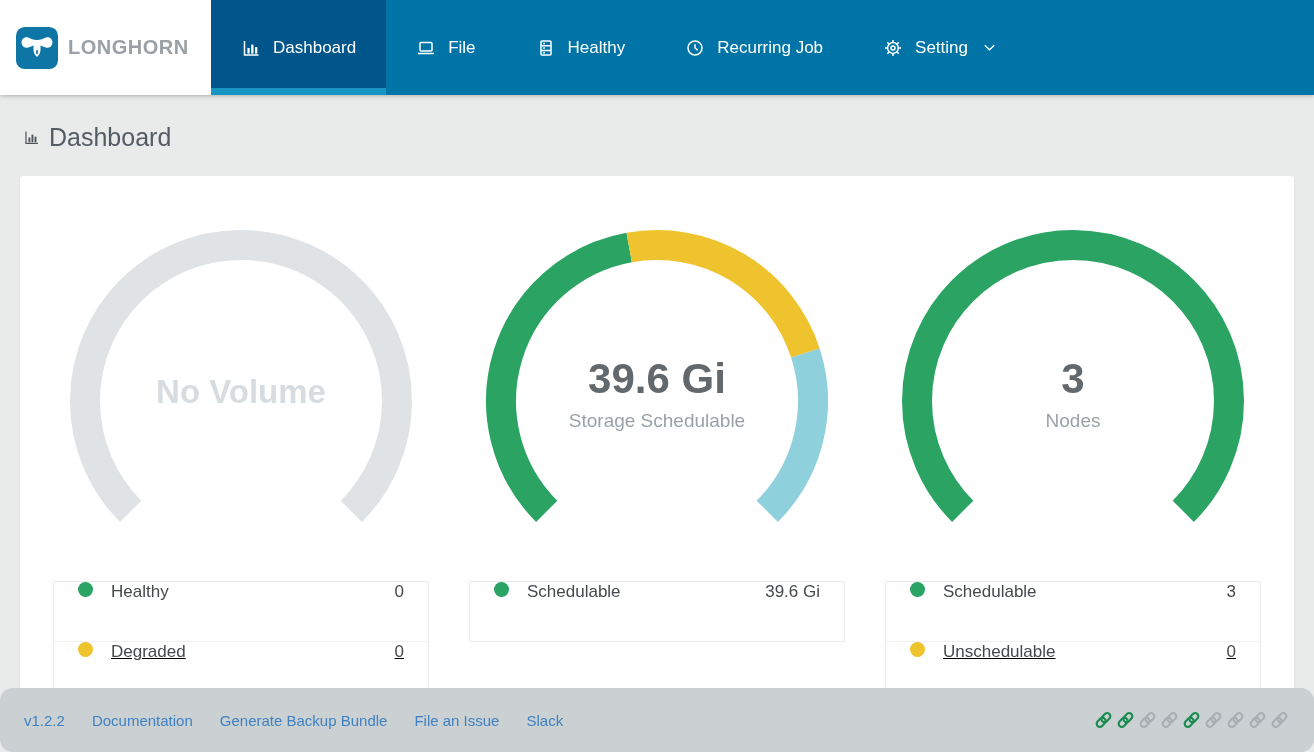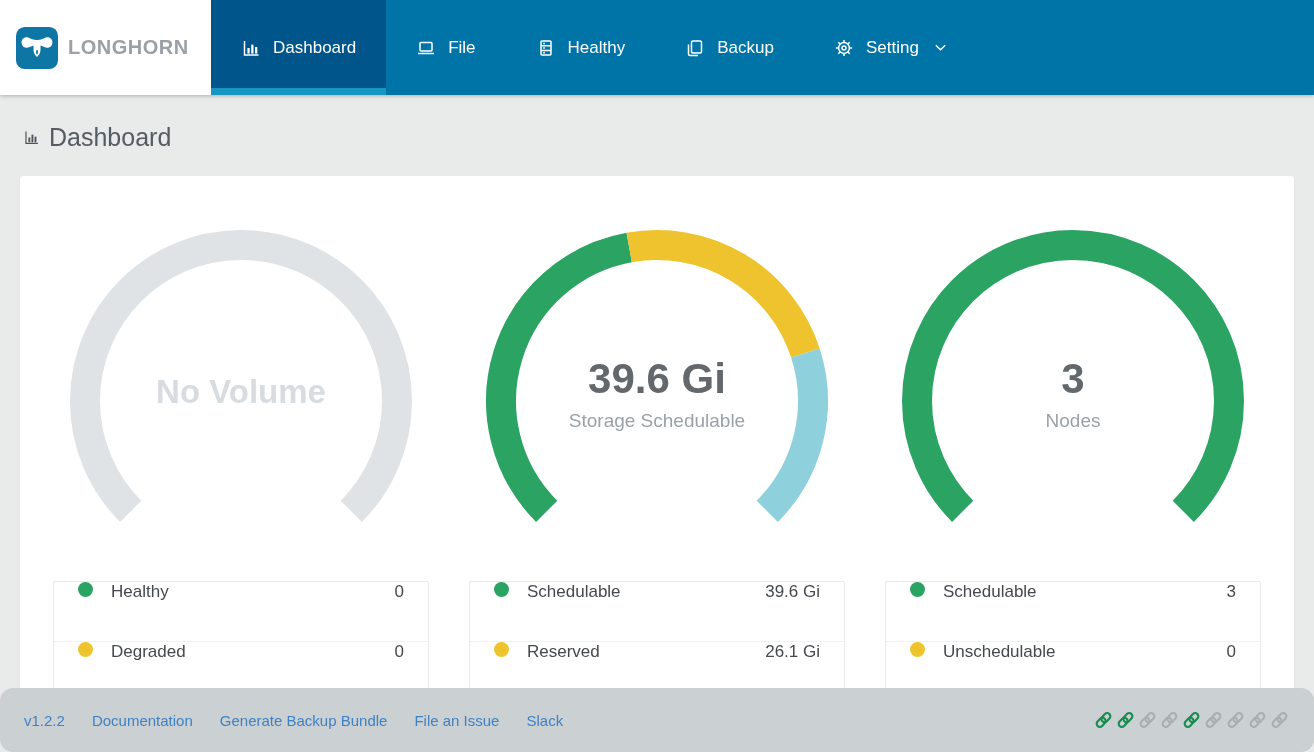--- a/index.html
+++ b/index.html
@@ -28,21 +28,21 @@
   .gauge-col { display:flex; flex-direction:column; align-items:center; }
   .gauge { position:relative; width:360px; height:330px; }
   .gauge svg { position:absolute; inset:0; }
   .gauge-center { position:absolute; inset:0; display:flex; flex-direction:column; align-items:center; justify-content:center; pointer-events:none; }
   .gauge-value { font-size:42px; font-weight:bold; color:#63686c; line-height:56px; }
   .gauge-sub { font-size:19px; color:#9aa2a8; margin-top:3px; }
   .gauge-empty { font-size:33px; font-weight:bold; color:#d7dce1; margin-top:2px; }
 
   .legend { width:100%; max-width:376px; border:1px solid #e7eaec; border-radius:2px; margin-top:25px; background:#fff; }
   .legend-row { display:flex; align-items:flex-start; height:59px; padding:0 24px; }
-  .legend-row + .legend-row { border-top:1px solid #eef0f1; }
+  .legend-row + .legend-row { border-top:1px solid #eef0f1;text-decoration:underline; }
   .dot { width:15px; height:15px; border-radius:50%; flex:0 0 auto; }
   .legend-label { margin-left:18px; font-size:17px; color:#45494d; }
   .legend-value { margin-left:auto; font-size:17px; color:#45494d; }
 
   
   footer { height:64px; background:#cbd0d3; display:flex; align-items:center; padding:0 24px; position:relative; z-index:5;border-radius:13px; }
   .footer-left { display:flex; align-items:center; gap:27px; }
   .footer-left a, .version { color:#3f82c4; font-size:15px; text-decoration:none; cursor:pointer; }
   .chains { margin-left:auto; display:flex; align-items:center; gap:1px; }
   .chain { display:flex; }
@@ -87,25 +87,25 @@
             <rect x="5" y="3" width="10" height="14" rx="1"></rect>
             <path d="M5 7.7h10M5 12.4h10"></path>
             <path d="M7.2 5.4h1.7M7.2 10h1.7M7.2 14.7h1.7"></path>
           </svg>
       </span>
       <span>Healthy</span>
     </div>
     <div class="nav-item">
       <span class="nav-icon">
         <svg width="20" height="20" viewBox="0 0 20 20">
-            <rect x="6.5" y="3" width="10" height="12" rx="1.5"></rect>
-            <path d="M3.5 6.5V16a1.5 1.5 0 0 0 1.5 1.5h8"></path>
-          </svg>
-      </span>
-      <span>Backup</span>
+            <circle cx="10" cy="10" r="7"></circle>
+            <path d="M10 6.2V10l2.7 2.1"></path>
+          </svg>
+      </span>
+      <span>Recurring Job</span>
     </div>
     <div class="nav-item">
       <span class="nav-icon">
         <svg width="20" height="20" viewBox="0 0 20 20">
             <circle cx="10" cy="10" r="5.4"></circle>
             <circle cx="10" cy="10" r="2"></circle>
             <path d="M10 1.9v2.6M10 15.5v2.6M1.9 10h2.6M15.5 10h2.6M4.3 4.3l1.8 1.8M13.9 13.9l1.8 1.8M15.7 4.3l-1.8 1.8M6.1 13.9l-1.8 1.8"></path>
           </svg>
       </span>
       <span>Setting</span>
@@ -165,25 +165,20 @@
           <div class="gauge-value">39.6 Gi</div>
           <div class="gauge-sub">Storage Schedulable</div>
         </div>
       </div>
       <div class="legend">
         <div class="legend-row">
           <span class="dot" style="background-color: rgb(42, 163, 99);"></span>
           <span class="legend-label">Schedulable</span>
           <span class="legend-value">39.6 Gi</span>
         </div>
-        <div class="legend-row">
-          <span class="dot" style="background-color: rgb(239, 195, 45);"></span>
-          <span class="legend-label">Reserved</span>
-          <span class="legend-value">26.1 Gi</span>
-        </div>
       </div>
     </div>
 
     <div class="gauge-col">
       <div class="gauge">
         <svg viewBox="0 0 360 330" width="360" height="330">
             <path d="M 69.7 285.3 A 156 156 0 1 1 290.3 285.3" stroke="#2aa363" stroke-width="30" fill="none"></path>
           </svg>
         <div class="gauge-center">
           <div class="gauge-value">3</div>

